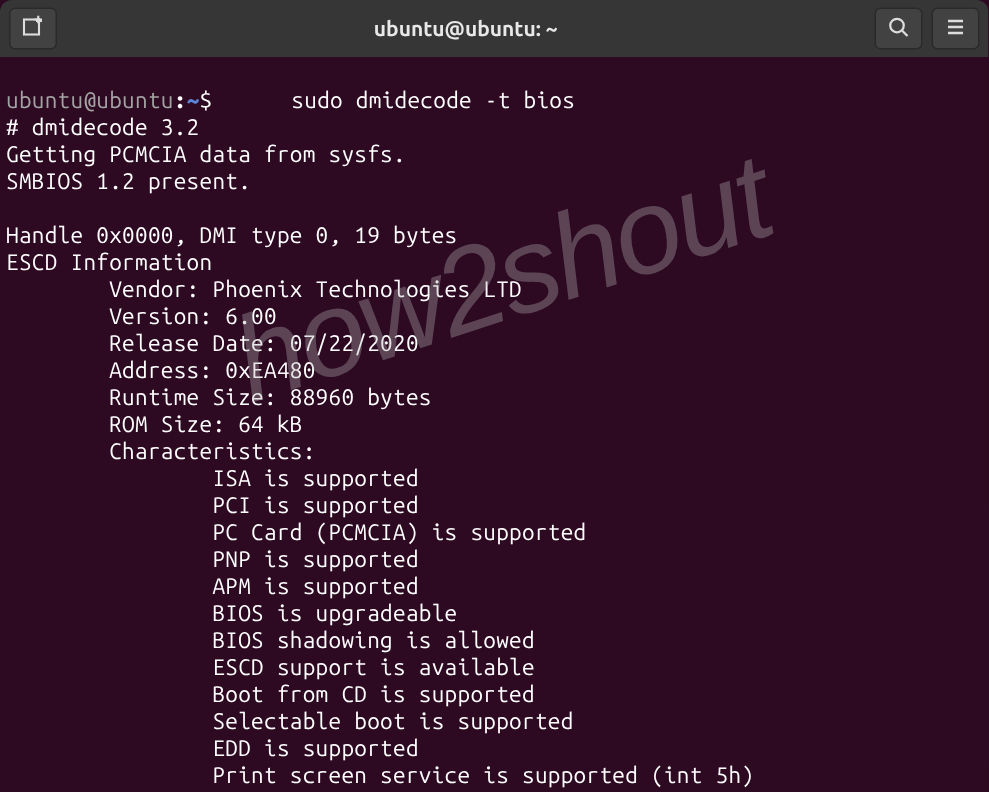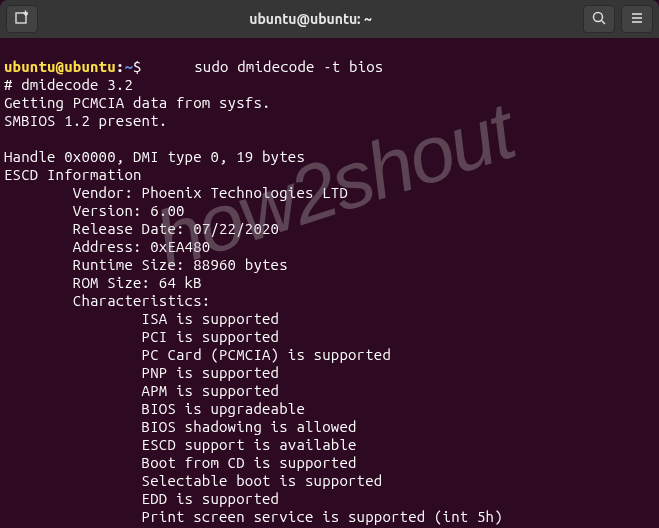--- a/index.html
+++ b/index.html
@@ -44,21 +44,21 @@
     }
     .tb-btn svg { width: 16px; height: 16px; }
     .terminal {
       padding: 2px 4px;
       color: #ffffff;
       line-height: 18px;
       white-space: pre;
       font-size: 15px;
       letter-spacing: 0.2px;
     }
-    .prompt-user { color: #fde047; font-weight: bold; }
+    .prompt-user { color: #a3a3a3; font-weight: normal; }
     .prompt-colon { color: #ffffff; font-weight: bold; }
     .prompt-path { color: #5f87d7; font-weight: bold; }
     .prompt-dollar { color: #ffffff; }
     .cmd { color: #ffffff; margin-left: 44px; }
     .watermark {
       position: absolute;
       top: 140px;
       left: 150px;
       font-family: sans-serif;
       font-size: 80px;

